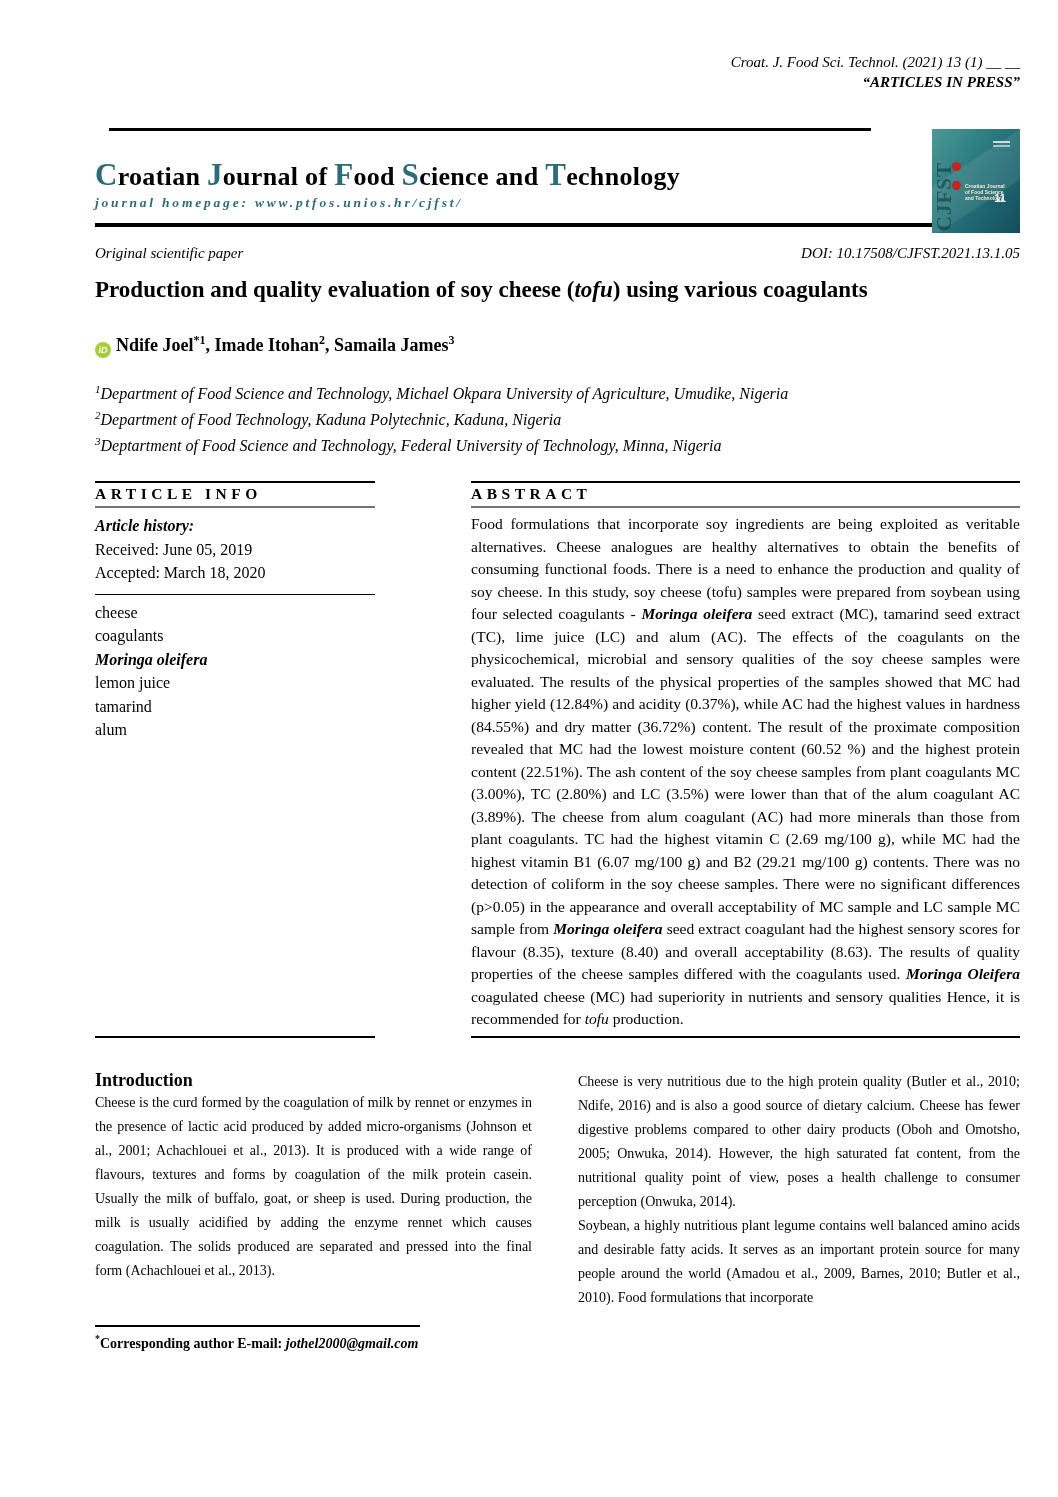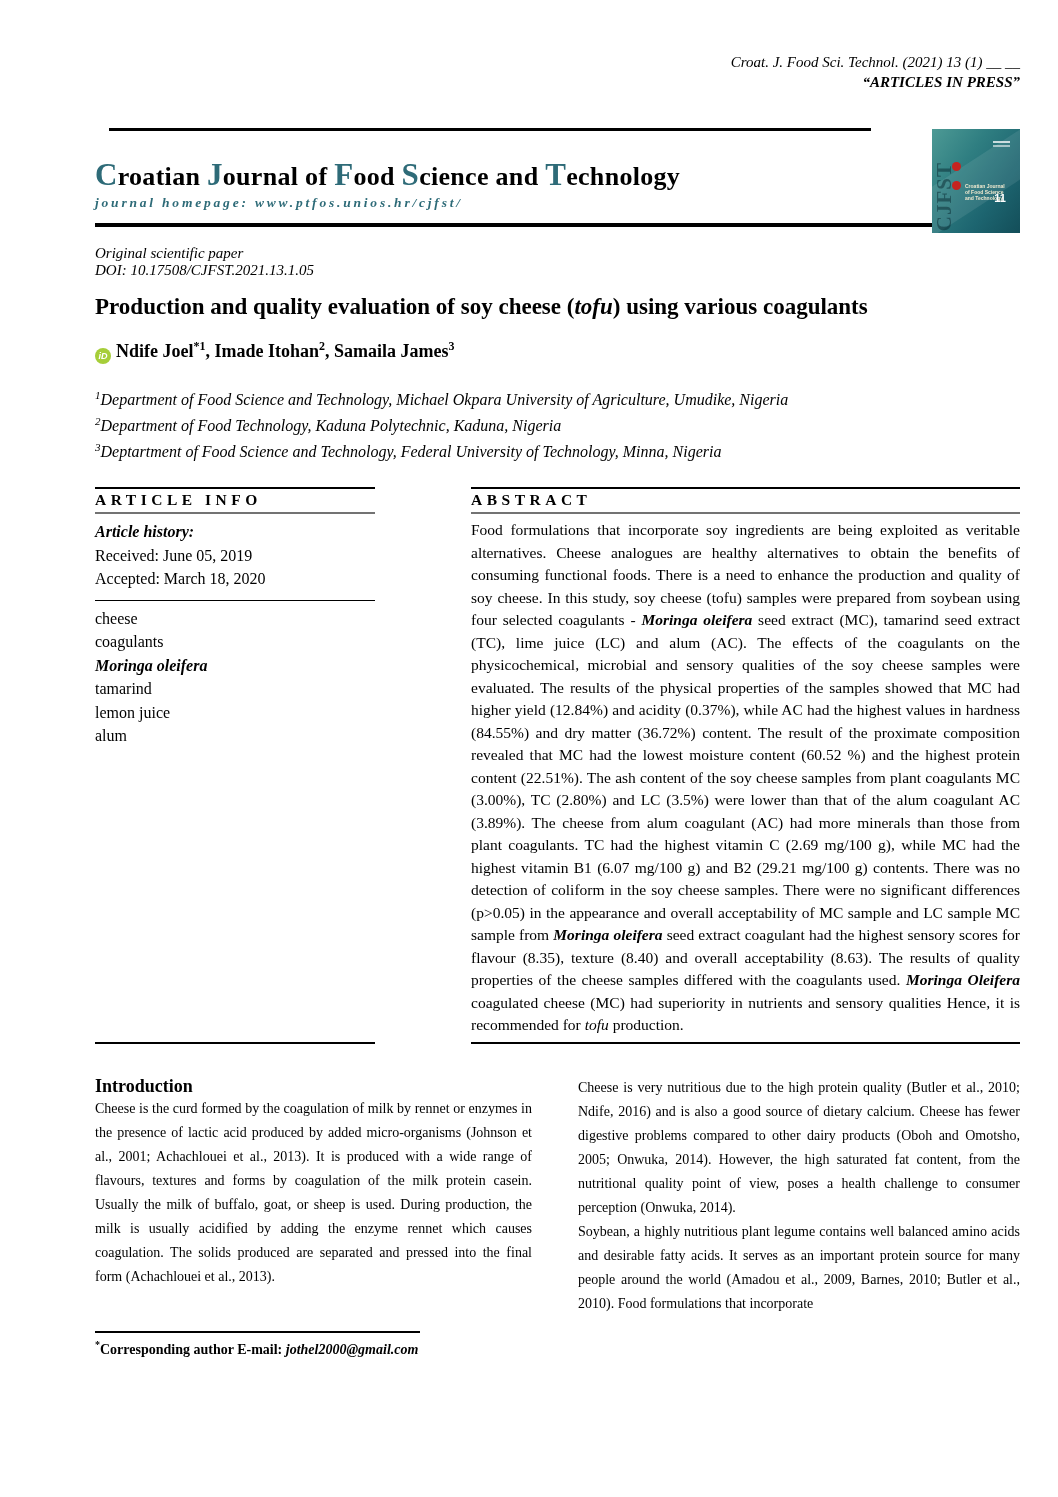--- a/index.html
+++ b/index.html
@@ -48,25 +48,25 @@
   .cover-spine {
     position:absolute; left:0px; bottom:2px;
     writing-mode:vertical-rl; transform:rotate(180deg);
     font-size:21px; font-weight:bold; letter-spacing:1px;
     color:rgba(8,40,48,0.5);
   }
   .cover-issue { position:absolute; right:14px; top:63px; color:#fff; font-weight:bold; font-size:11px;
     font-family:"Liberation Sans", sans-serif; }
 
   
-  .meta-row { display:flex; justify-content:space-between; margin-top:18px; font-size:15px; font-style:italic;flex-direction:column; }
+  .meta-row { display:flex; justify-content:space-between; margin-top:18px; font-size:15px; font-style:italic; }
 
   
   .paper-title { margin-top:15px; font-size:23px; font-weight:bold; }
-  .authors { margin-top:19px; font-size:18px; font-weight:bold; }
+  .authors { margin-top:30px; font-size:18px; font-weight:bold; }
   .authors sup { font-size:12px; }
   .orcid {
     display:inline-block; width:16px; height:16px; border-radius:50%;
     background:var(--orcid); color:#fff; font-size:9px; font-weight:bold; font-style:italic;
     text-align:center; line-height:16px; font-family:"Liberation Sans", sans-serif;
     vertical-align:-2px; margin-right:5px;
   }
   .affiliations { margin-top:21px; font-style:italic; font-size:16px; line-height:21.5px; }
   .affiliations sup { font-size:11px; }
 
@@ -145,22 +145,22 @@
     <div class="info-col">
       <div class="col-head">ARTICLE INFO</div>
       <div class="info-body">
         <div class="bi">Article history:</div>
         <div>Received: June 05, 2019</div>
         <div>Accepted: March 18, 2020</div>
         <div class="info-divider"></div>
         <div>cheese</div>
         <div>coagulants</div>
         <div class="bi">Moringa oleifera</div>
+        <div>lemon juice</div>
         <div>tamarind</div>
-        <div>lemon juice</div>
         <div>alum</div>
       </div>
     </div>
     <div class="abs-col">
       <div class="col-head">ABSTRACT</div>
       <p class="abs-text"><span>Food formulations that incorporate soy ingredients are being exploited as veritable alternatives. Cheese analogues are healthy alternatives to obtain the benefits of consuming functional foods. There is a need to enhance the production and quality of soy cheese. In this study, soy cheese (tofu) samples were prepared from soybean using four selected coagulants - </span><span class="bi">Moringa oleifera</span><span> seed extract (MC), tamarind seed extract (TC), lime juice (LC) and alum (AC). The effects of the coagulants on the physicochemical, microbial and sensory qualities of the soy cheese samples were evaluated. The results of the physical properties of the samples showed that MC had higher yield (12.84%) and acidity (0.37%), while AC had the highest values in hardness (84.55%) and dry matter (36.72%) content. The result of the proximate composition revealed that MC had the lowest moisture content (60.52 %) and the highest protein content (22.51%). The ash content of the soy cheese samples from plant coagulants MC (3.00%), TC (2.80%) and LC (3.5%) were lower than that of the alum coagulant AC (3.89%). The cheese from alum coagulant (AC) had more minerals than those from plant coagulants. TC had the highest vitamin C (2.69 mg/100 g), while MC had the highest vitamin B1 (6.07 mg/100 g) and B2 (29.21 mg/100 g) contents. There was no detection of coliform in the soy cheese samples. There were no significant differences (p&gt;0.05) in the appearance and overall acceptability of MC sample and LC sample MC sample from </span><span class="bi">Moringa oleifera</span><span> seed extract coagulant had the highest sensory scores for flavour (8.35), texture (8.40) and overall acceptability (8.63). The results of quality properties of the cheese samples differed with the coagulants used. </span><span class="bi">Moringa Oleifera</span><span> coagulated cheese (MC) had superiority in nutrients and sensory qualities Hence, it is recommended for </span><span class="it">tofu</span><span> production.</span></p>
     </div>
   </div>
 
   <div class="intro">

